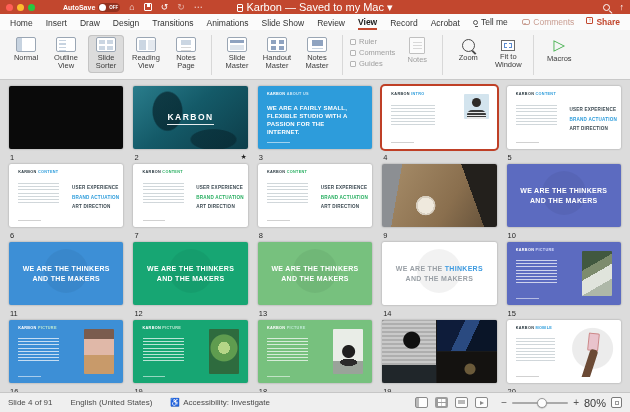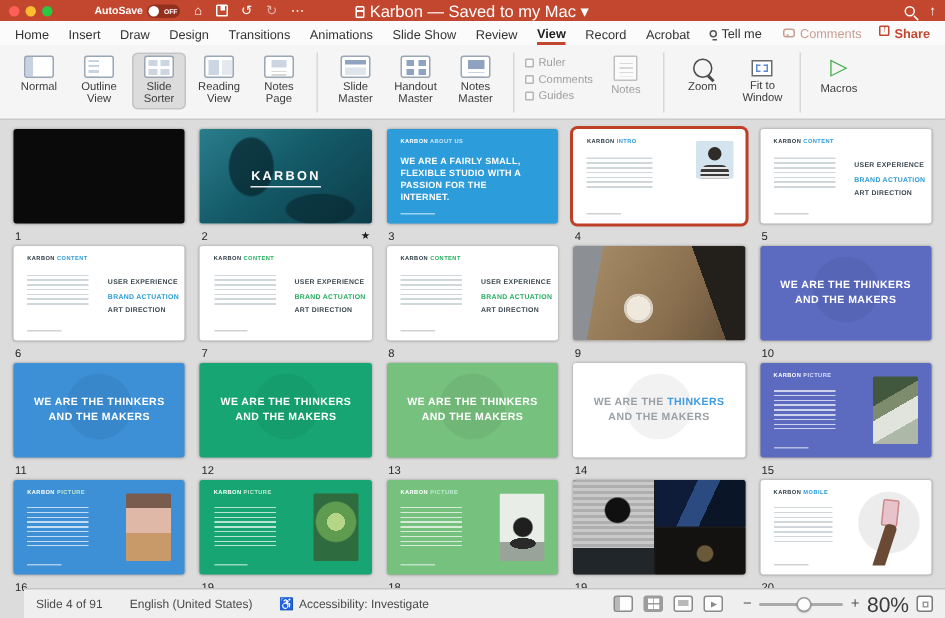--- a/index.html
+++ b/index.html
@@ -122,38 +122,38 @@
     radial-gradient(circle at 55% 32%, #101010 0 8px, transparent 9px),
     repeating-linear-gradient(0deg,#c9c9c9 0 2px,#aeaeae 2px 4px); }
   .cg-rt { left:47.8%; top:0; width:52.2%; height:49%; background:linear-gradient(115deg,#0e1c3a 0 38%,#2a4a80 38% 58%,#0a1528 58%); }
   .cg-rb { left:47.8%; top:50.8%; width:52.2%; height:49.2%; background:radial-gradient(circle at 55% 55%, #6b5a3a 0 5px, transparent 6px), #141210; }
 
   .ph-mobile { top:8%; right:4%; width:52px; height:52px; background:radial-gradient(circle at 55% 45%, #ececec 0 20px, transparent 21px), #fff; }
   .ph-mobile .phone { position:absolute; left:24px; top:8px; width:11px; height:18px; background:#e9c3cc; border:1px solid #c88; border-radius:1.5px; transform:rotate(6deg); }
   .ph-mobile .arm { position:absolute; left:22px; top:24px; width:8px; height:30px; background:#6b4a35; transform:rotate(18deg); border-radius:3px 3px 0 0; }
 
   
-  .statusbar { position:absolute; left:16px; right:0; bottom:0; height:20px; background:#efefef; border-top:1px solid #c6c6c6; display:flex; align-items:center; padding:2px 8px; font-size:8px; color:#4a4a4a; }
+  .statusbar { position:absolute; left:0; right:0; bottom:0; height:20px; background:#efefef; border-top:1px solid #c6c6c6; display:flex; align-items:center; padding:2px 8px; font-size:8px; color:#4a4a4a; }
   .sb-left { display:flex; align-items:center; gap:18px; }
   .sb-access { display:flex; align-items:center; gap:3px; }
   .sb-right { margin-left:auto; display:flex; align-items:center; gap:7px; }
   .vic { width:13px; height:11px; border-radius:2px; display:flex; align-items:center; justify-content:center; }
   .vic-normal { border:1px solid #8a8a8a; background:linear-gradient(90deg,#b9b9b9 0 3px,transparent 3px),#fdfdfd; }
   .vic-sorter { background:#9c9c9c; }
   .vic-sorter .g { width:8px; height:7px; background:
      linear-gradient(#fff,#fff) 0 0/3.5px 3px no-repeat, linear-gradient(#fff,#fff) 4.5px 0/3.5px 3px no-repeat,
      linear-gradient(#fff,#fff) 0 4px/3.5px 3px no-repeat, linear-gradient(#fff,#fff) 4.5px 4px/3.5px 3px no-repeat; }
   .vic-show { border:1px solid #8a8a8a; background:#fdfdfd; }
   .vic-show .tri { width:0; height:0; border-left:4px solid #8a8a8a; border-top:2.5px solid transparent; border-bottom:2.5px solid transparent; }
   .vic-pres { border:1px solid #8a8a8a; background:linear-gradient(#b9b9b9,#b9b9b9) 2px 2px/7px 4px no-repeat,#fdfdfd; }
   .zoomctl { display:flex; align-items:center; gap:5px; margin-left:6px; }
   .zsign { font-size:10px; color:#555; line-height:1; }
   .ztrack { width:56px; height:2px; background:#aaa; border-radius:1px; position:relative; }
   .zthumb { position:absolute; left:45%; top:-4px; width:10px; height:10px; border-radius:50%; background:#fdfdfd; border:1px solid #9a9a9a; box-shadow:0 .5px 1px rgba(0,0,0,.3); }
-  .zpct { font-size:14px; color:#3a3a3a; min-width:20px; }
+  .zpct { font-size:11px; color:#3a3a3a; min-width:20px; }
   .fitbtn { width:11px; height:11px; border:1px solid #7a7a7a; border-radius:2px; position:relative; background:#fdfdfd; }
   .fitbtn::before { content:""; position:absolute; inset:2.5px; border:1px solid #9a9a9a; }
 </style>
 </head>
 <body>
 
 <div class="titlebar">
   <div class="lights">
     <span class="light l-red"></span>
     <span class="light l-yellow"></span>

